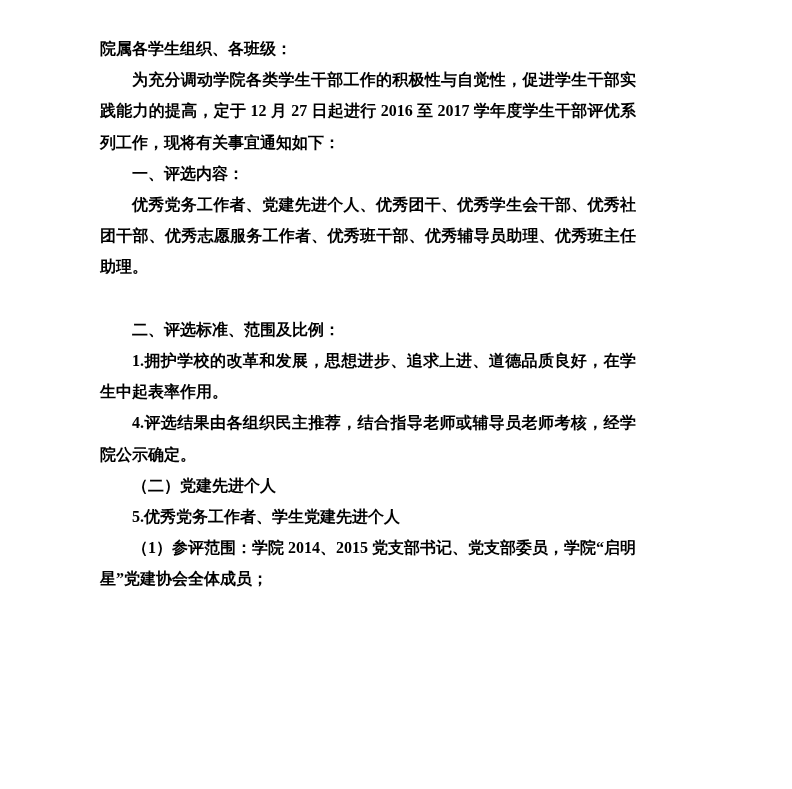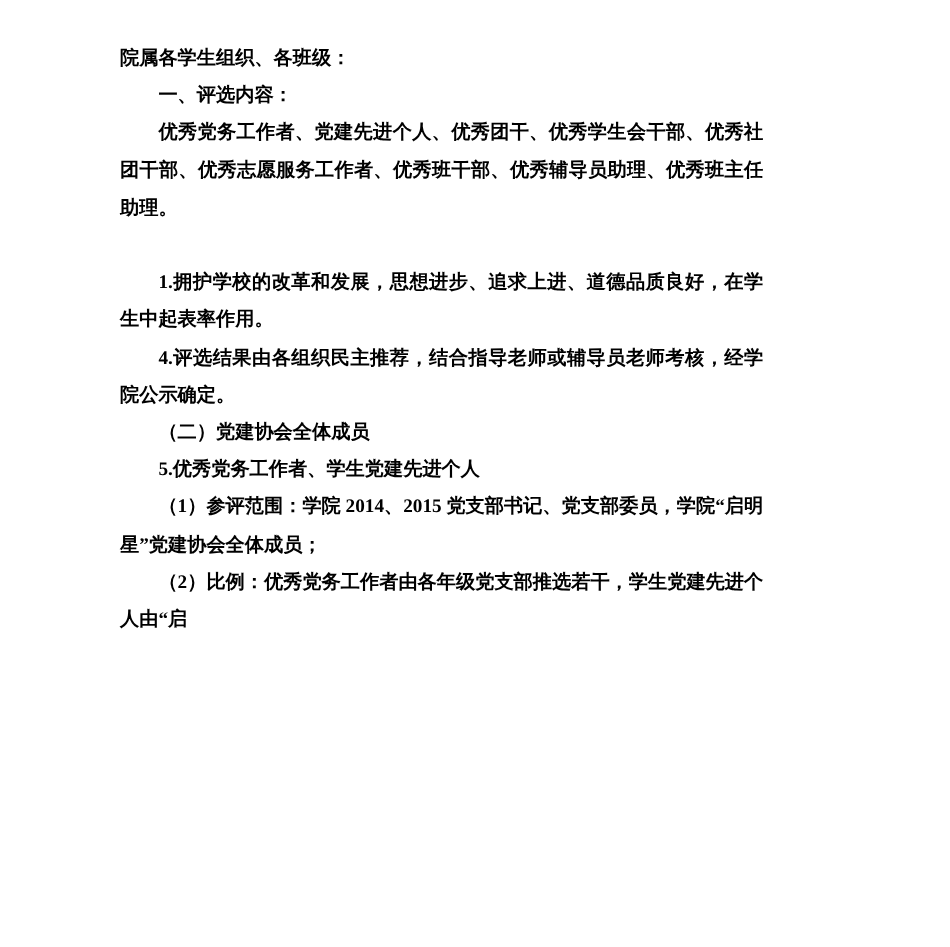--- a/index.html
+++ b/index.html
@@ -37,22 +37,23 @@
   }
   .blank {
     height: 31.2px;
   }
 </style>
 </head>
 <body>
 
 <div class="page">
   <p class="para">院属各学生组织、各班级：</p>
+  <p class="para indent">为充分调动学院各类学生干部工作的积极性与自觉性，促进学生干部实践能力的提高，定于 12 月 27 日起进行 2016 至 2017 学年度学生干部评优系列工作，现将有关事宜通知如下：</p>
   <p class="para indent">一、评选内容：</p>
   <p class="para indent">优秀党务工作者、党建先进个人、优秀团干、优秀学生会干部、优秀社团干部、优秀志愿服务工作者、优秀班干部、优秀辅导员助理、优秀班主任助理。</p>
   <p class="para blank"></p>
+  <p class="para indent">二、评选标准、范围及比例：</p>
   <p class="para indent">1.拥护学校的改革和发展，思想进步、追求上进、道德品质良好，在学生中起表率作用。</p>
   <p class="para indent">4.评选结果由各组织民主推荐，结合指导老师或辅导员老师考核，经学院公示确定。</p>
-  <p class="para indent">（二）党建协会全体成员</p>
+  <p class="para indent">（二）党建先进个人</p>
   <p class="para indent">5.优秀党务工作者、学生党建先进个人</p>
   <p class="para indent">（1）参评范围：学院 2014、2015 党支部书记、党支部委员，学院“启明星”党建协会全体成员；</p>
-  <p class="para indent">（2）比例：优秀党务工作者由各年级党支部推选若干，学生党建先进个人由“启</p>
 </div>
 
 </body></html>

